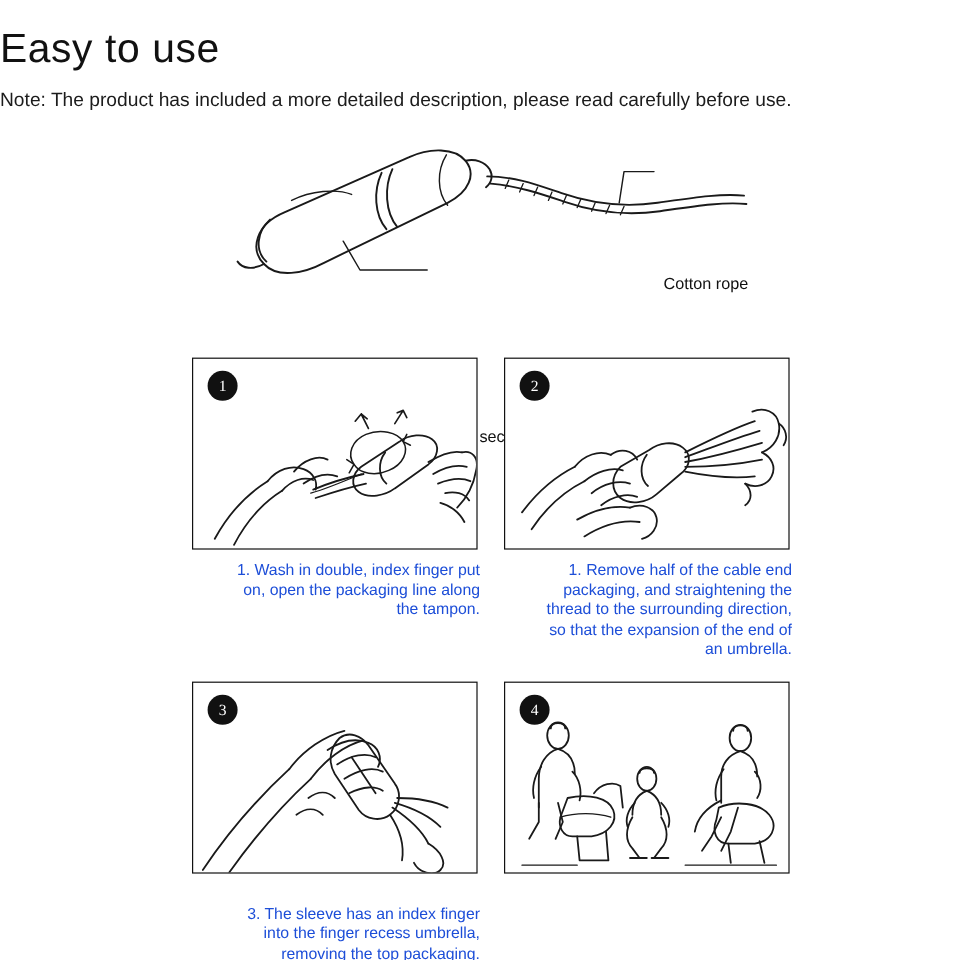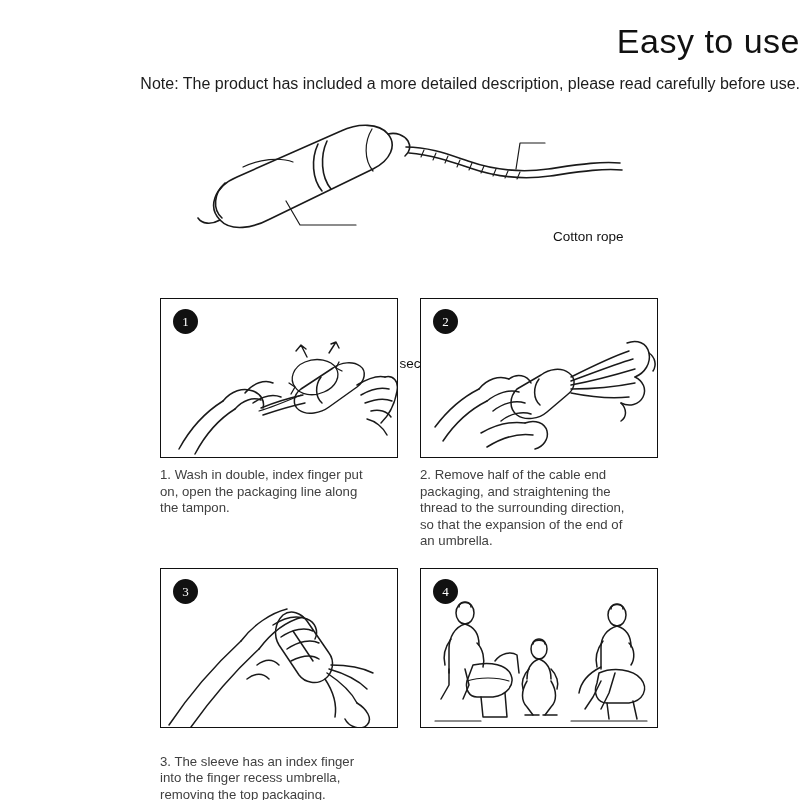--- a/index.html
+++ b/index.html
@@ -16,21 +16,21 @@
     overflow: hidden;
   }
   .page {
     position: relative;
     width: 800px;
     height: 800px;
     background: #fff;
   }
   
   .header {
-    text-align: right;
+    text-align: left;
     padding-top: 22px;
   }
   .title {
     font-size: 34px;
     font-weight: 400;
     letter-spacing: 0.5px;
     margin: 0;
     color: #111;
   }
   .note {
@@ -96,22 +96,23 @@
   }
   .panel svg {
     position: absolute;
     left: 0;
     top: 0;
   }
   .caption {
     font-size: 13.2px;
     line-height: 16.5px;
     margin-top: 9px;
-    color: #404040;
+    color: #1d4ed8;
     white-space: pre-line;
+    text-align: right;
   }
   .row2 { margin-top: 18px; }
   .row2 .caption { margin-top: 26px; }
 </style>
 </head>
 <body>
 
 <div class="page">
 
   <div class="header">
@@ -235,21 +236,21 @@
               <path d="M200 104 C206 110 206 118 200 122"></path>
               <path d="M228 54 C234 58 236 66 232 72"></path>
 
               <path d="M60 134 C74 126 90 122 104 124"></path>
               <path d="M66 148 C82 138 98 134 112 136"></path>
 
               <path d="M104 124 C114 120 124 124 126 132 C128 140 122 148 114 150"></path>
             </g>
           </svg>
         </div>
-        <div class="caption">2. Remove half of the cable end
+        <div class="caption">1. Remove half of the cable end
 packaging, and straightening the
 thread to the surrounding direction,
 so that the expansion of the end of
 an umbrella.</div>
       </div>
 
     </div>
 
     <div class="row row2">
 

